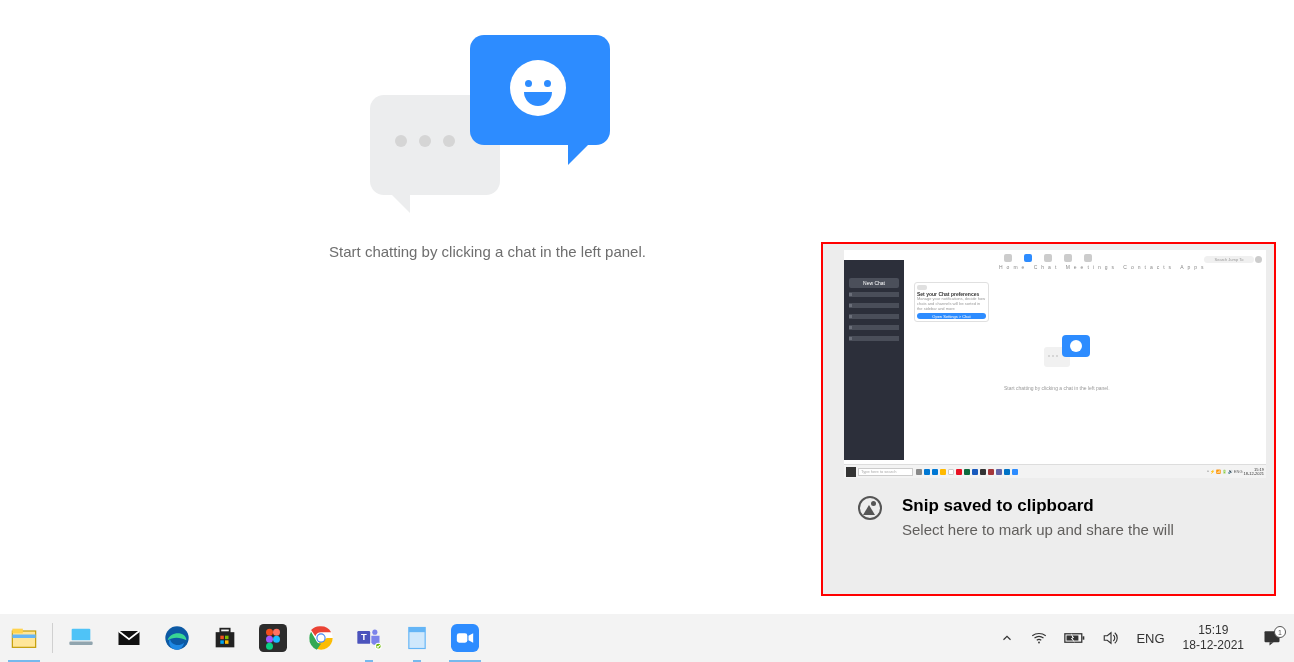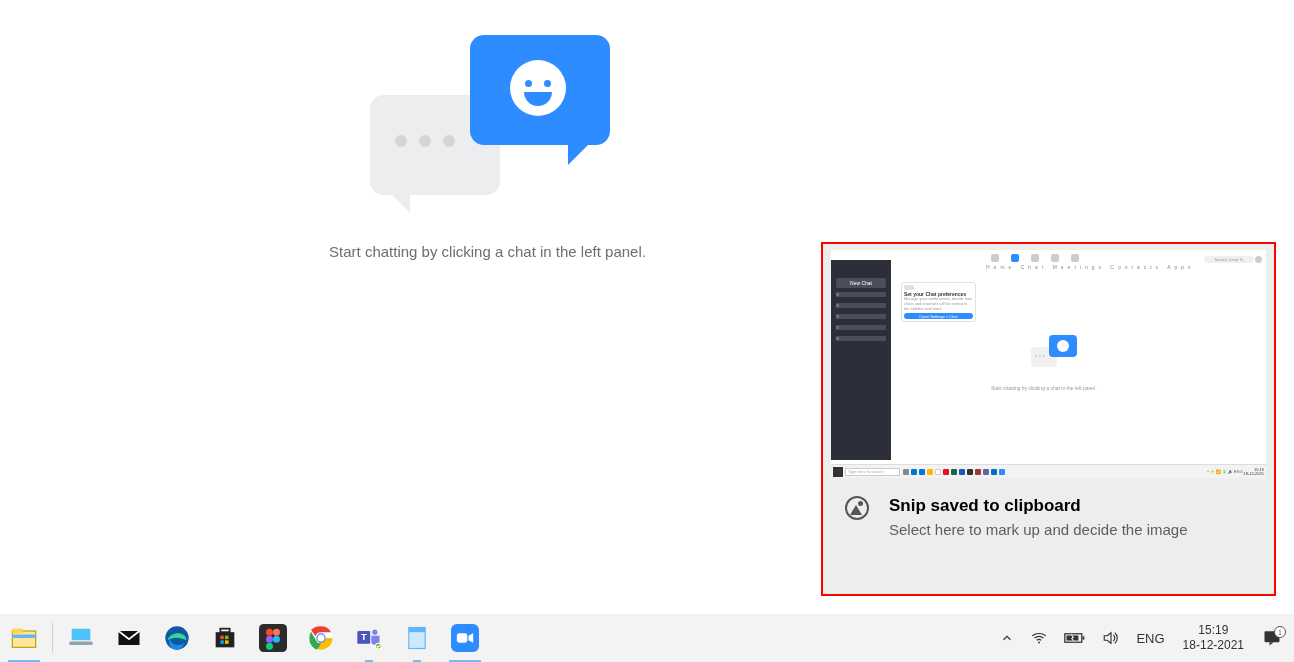--- a/index.html
+++ b/index.html
@@ -31,21 +31,21 @@
       background: #fff; border-radius: 50%;
     }
     .smiley .eye { position:absolute; width:7px; height:7px; background:#2d8cff; border-radius:50%; top:20px; }
     .smiley .eye.l { left:15px; } .smiley .eye.r { right:15px; }
     .smiley .mouth { position:absolute; width:28px; height:14px; border-bottom-left-radius:28px; border-bottom-right-radius:28px; background:#2d8cff; left:14px; top:32px; }
     .empty-text { position:absolute; left:0; top:243px; width:975px; text-align:center; color:#6e6e6e; font-size:15px; }
 
     
     .toast {
       position: absolute; right: 18px; top: 242px; width: 455px; height: 354px;
-      background: #ededed; border: 2px solid #ff0000;
+      background: #ededed; border: 2px solid #ff0000; padding-left: 13px;
     }
     .toast-preview {
       height: 228px; background: #fff; margin: 6px 8px 0 8px; position: relative; overflow: hidden;
     }
     .tp-sidebar { position:absolute; left:0; top:10px; width:60px; height:200px; background:#2c2f3a; }
     .tp-newchat { position:absolute; left:5px; top:18px; width:50px; height:10px; background:#4b4f5a; border-radius:2px; display:flex; align-items:center; justify-content:center;}
     .tp-newchat-text{ color:#fff; font-size:5px; }
     .tp-items { position:absolute; left:5px; top:32px; display:flex; flex-direction:column; gap:6px;}
     .tp-item { width:50px; height:5px; background:#4a4e59; display:flex; justify-content:space-between; align-items:center;}
     .tp-item::after{ content:''; width:3px; height:3px; background:#6a6e79;}
@@ -199,21 +199,21 @@
             <div>15:19</div>
             <div>18-12-2021</div>
           </div>
       </div>
     </div>
   </div>
   <div class="toast-body">
     <div class="toast-icon"></div>
     <div>
       <div class="toast-title">Snip saved to clipboard</div>
-      <div class="toast-sub">Select here to mark up and decide the image</div>
+      <div class="toast-sub">Select here to mark up and share the will</div>
     </div>
   </div>
 </div>
 
 <div class="taskbar">
   <div class="tb-left">
     <div class="tb-icon active">
       <svg class="ic" viewBox="0 0 24 24">
           <rect x="2" y="6" width="20" height="14" fill="#ffe699" stroke="#c29b00"></rect>
           <rect x="2" y="4" width="9" height="4" fill="#ffd34d"></rect>

